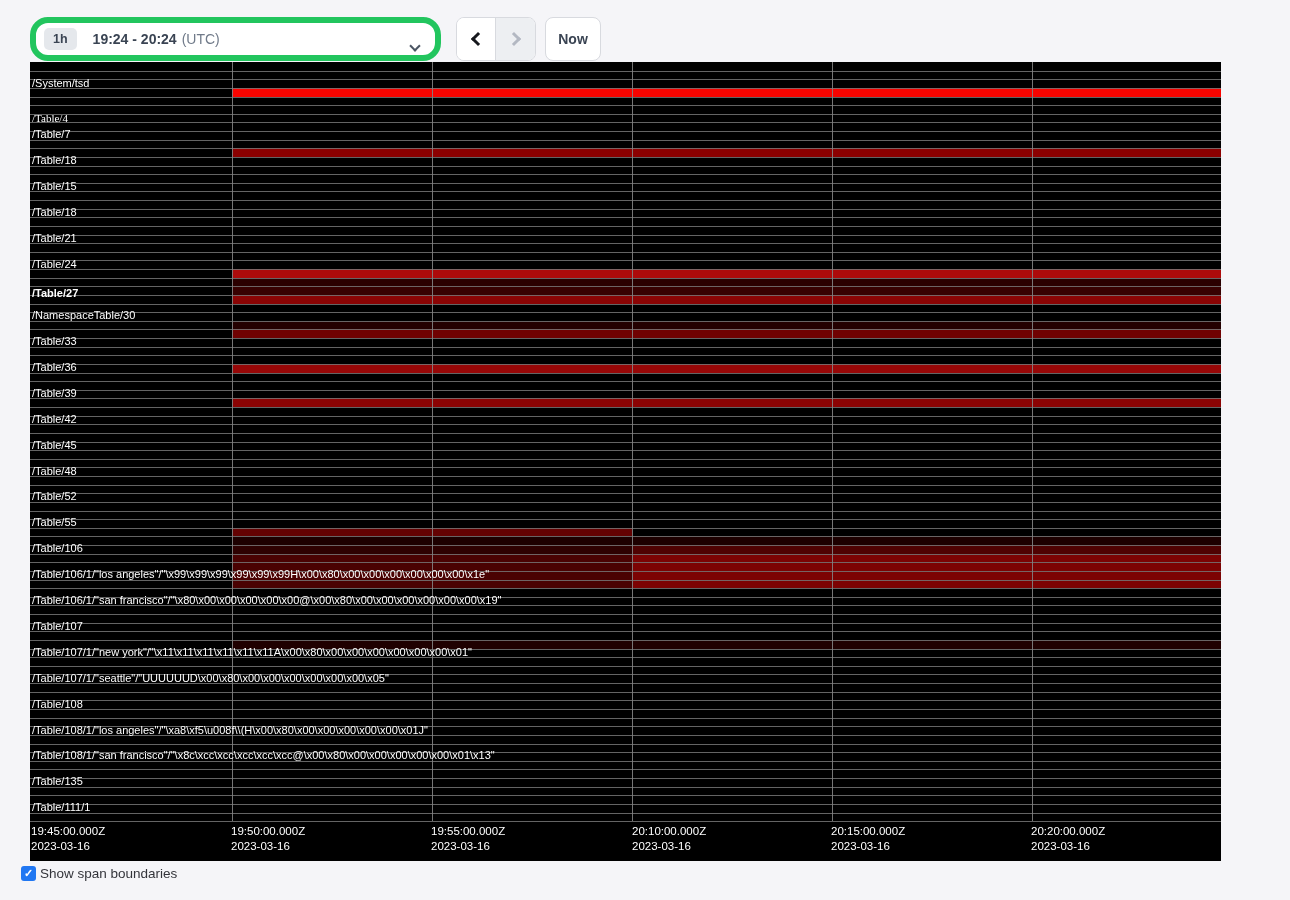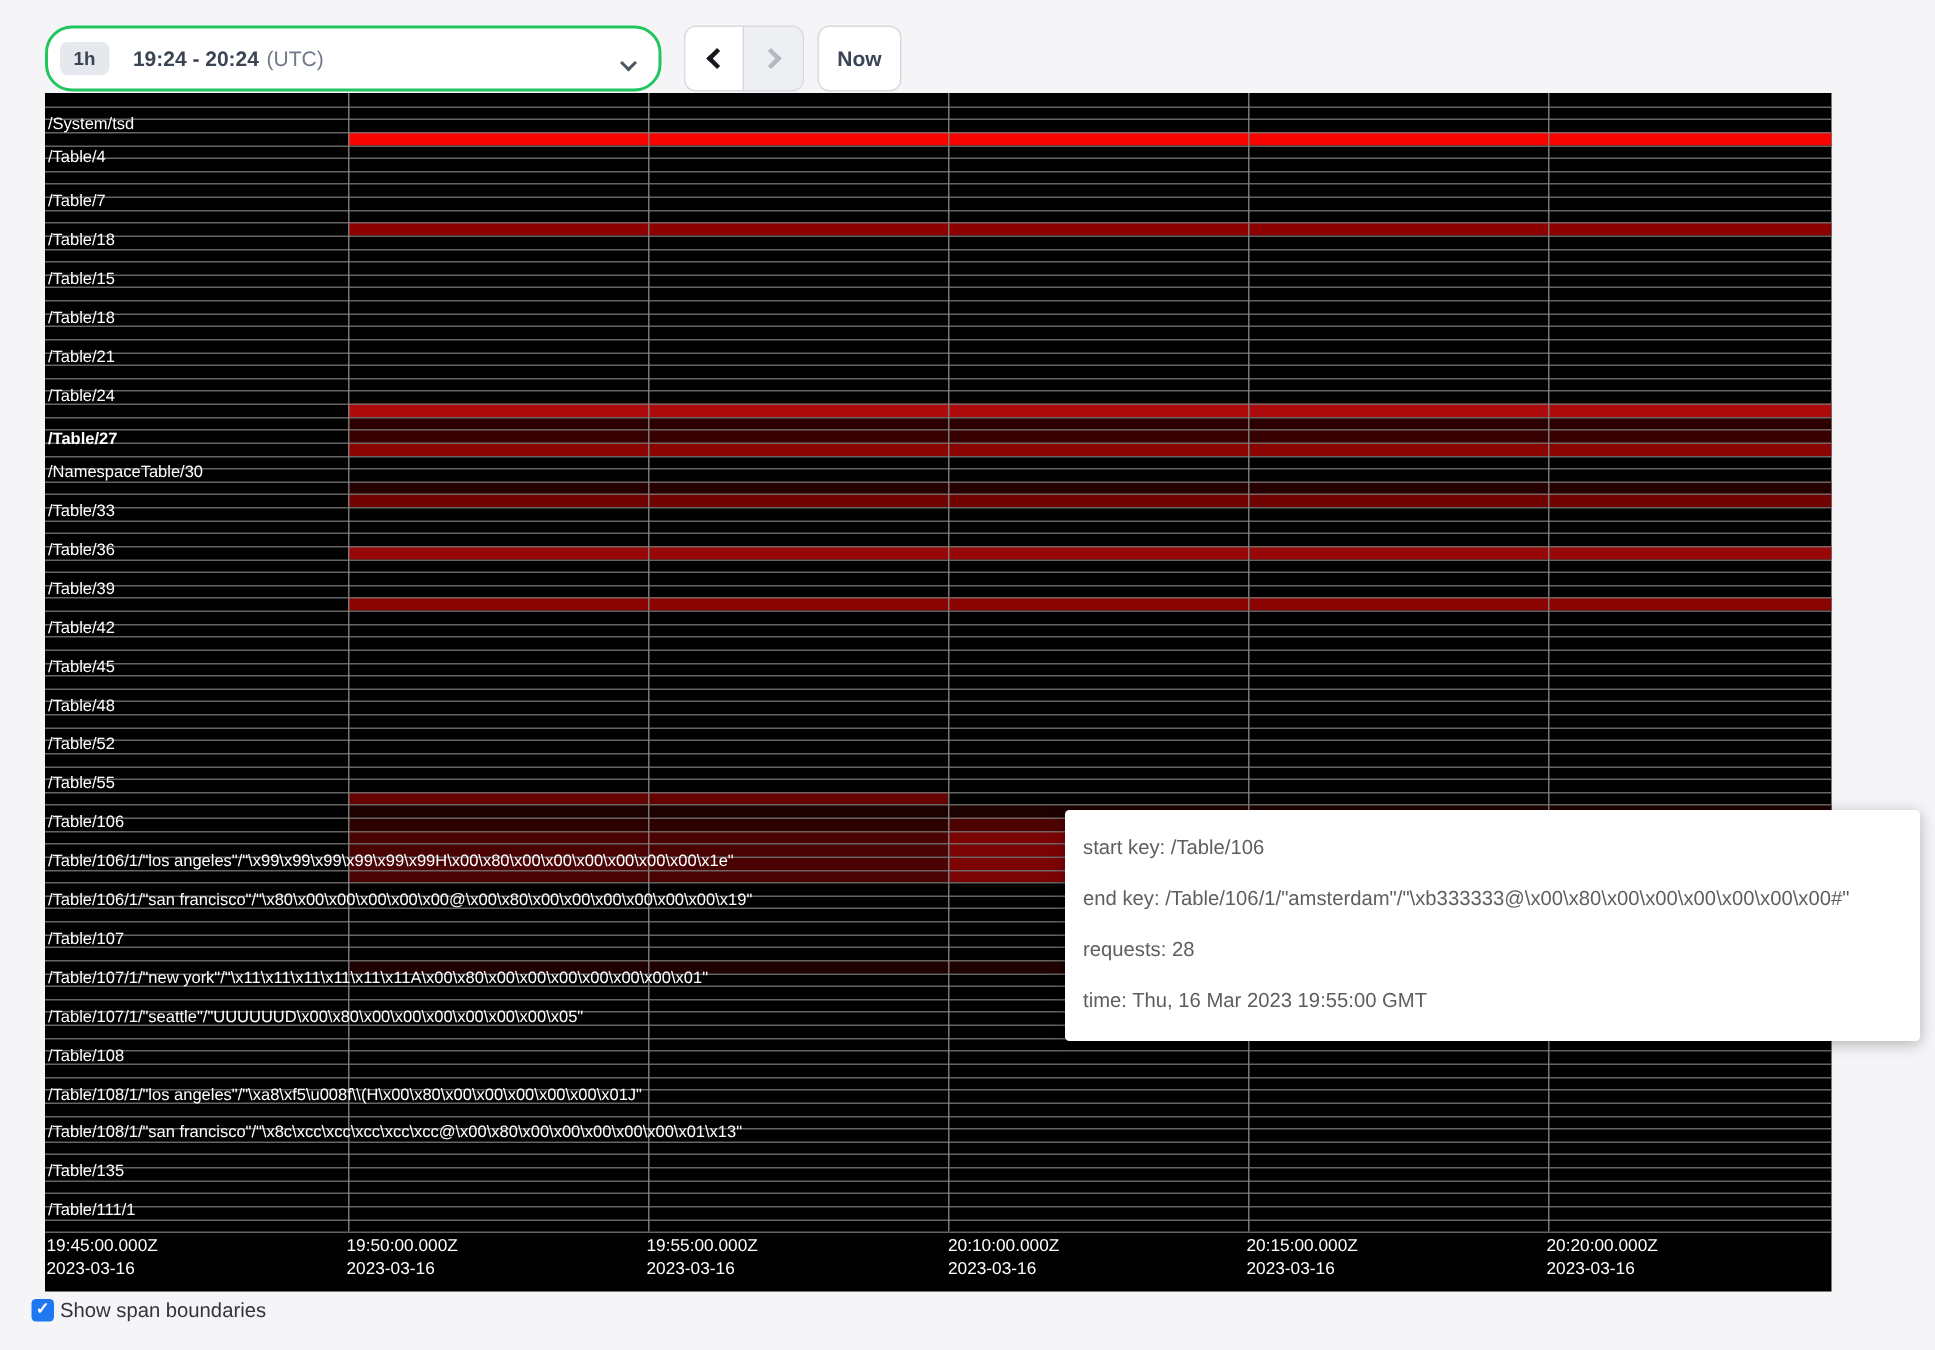--- a/index.html
+++ b/index.html
@@ -2,21 +2,21 @@
 <html><head>
 <meta charset="utf-8">
 <style>
   * { margin:0; padding:0; box-sizing:border-box; }
   html,body { width:1290px; height:900px; }
   body { font-family:"Liberation Sans", sans-serif; background:#f5f5f8; }
   #app { position:relative; width:1290px; height:900px; background:#f5f5f8; overflow:hidden; }
 
   
   .range-box { position:absolute; left:30px; top:17px; width:411px; height:44px;
-    background:#fff; border:2px solid #22c55e; border-radius:18px;
+    background:#fff; border:6px solid #22c55e; border-radius:18px;
     display:flex; align-items:center; cursor:pointer; }
   .range-chip { margin-left:8px; background:#e5e8ec; border-radius:5px; padding:4px 9px;
     font-size:12.5px; font-weight:bold; color:#3a4453; }
   .range-text { margin-left:16px; font-size:14px; font-weight:bold; color:#3a4453; }
   .range-suffix { margin-left:5px; font-size:14px; color:#707a89; }
   .range-caret { position:absolute; right:16px; top:19px; width:8px; height:8px;
     border-left:2px solid #4b5563; border-bottom:2px solid #4b5563; transform:rotate(-45deg); }
 
   .arrow-group { position:absolute; left:456px; top:17px; width:80px; height:44px;
     border:1px solid #d8dadf; border-radius:8px; overflow:hidden; display:flex; background:#fff; }
@@ -189,21 +189,21 @@
       <div class="hline" style="top: 733.269px;"></div>
       <div class="hline" style="top: 741.896px;"></div>
       <div class="hline" style="top: 750.523px;"></div>
       <div class="hline" style="top: 759.15px;"></div>
       <div class="vline" style="left: 202px;"></div>
       <div class="vline" style="left: 402px;"></div>
       <div class="vline" style="left: 602px;"></div>
       <div class="vline" style="left: 802px;"></div>
       <div class="vline" style="left: 1002px;"></div>
       <div class="row-label" style="top: 14.5px;">/System/tsd</div>
-      <div class="row-label" style="top: 37px;">/Table/4</div>
+      <div class="row-label" style="top: 50px; font-family: Liberation Serif, serif;">/Table/4</div>
       <div class="row-label" style="top: 66.26px;">/Table/7</div>
       <div class="row-label" style="top: 92.14px;">/Table/18</div>
       <div class="row-label" style="top: 118.02px;">/Table/15</div>
       <div class="row-label" style="top: 143.9px;">/Table/18</div>
       <div class="row-label" style="top: 169.78px;">/Table/21</div>
       <div class="row-label" style="top: 195.66px;">/Table/24</div>
       <div class="row-label" style="top: 225px; font-weight: bold;">/Table/27</div>
       <div class="row-label" style="top: 247.42px;">/NamespaceTable/30</div>
       <div class="row-label" style="top: 273.3px;">/Table/33</div>
       <div class="row-label" style="top: 299.18px;">/Table/36</div>
@@ -243,26 +243,20 @@
       <div class="x-tick" style="left: 801px; top: 762px;">
         <div>20:15:00.000Z</div>
         <div>2023-03-16</div>
       </div>
       <div class="x-tick" style="left: 1001px; top: 762px;">
         <div>20:20:00.000Z</div>
         <div>2023-03-16</div>
       </div>
     </div>
 
-  <div id="tooltip">
-    <div class="tip-line">start key: /Table/106</div>
-    <div class="tip-line">end key: /Table/106/1/"amsterdam"/"\xb333333@\x00\x80\x00\x00\x00\x00\x00\x00#"</div>
-    <div class="tip-line">requests: 28</div>
-    <div class="tip-line">time: Thu, 16 Mar 2023 19:55:00 GMT</div>
-  </div>
 
   <div class="footer-row">
     <div class="checkbox" role="checkbox" aria-checked="true">
       <span>✓</span>
     </div>
     <span class="checkbox-label">Show span boundaries</span>
   </div>
 
 </div>
 

